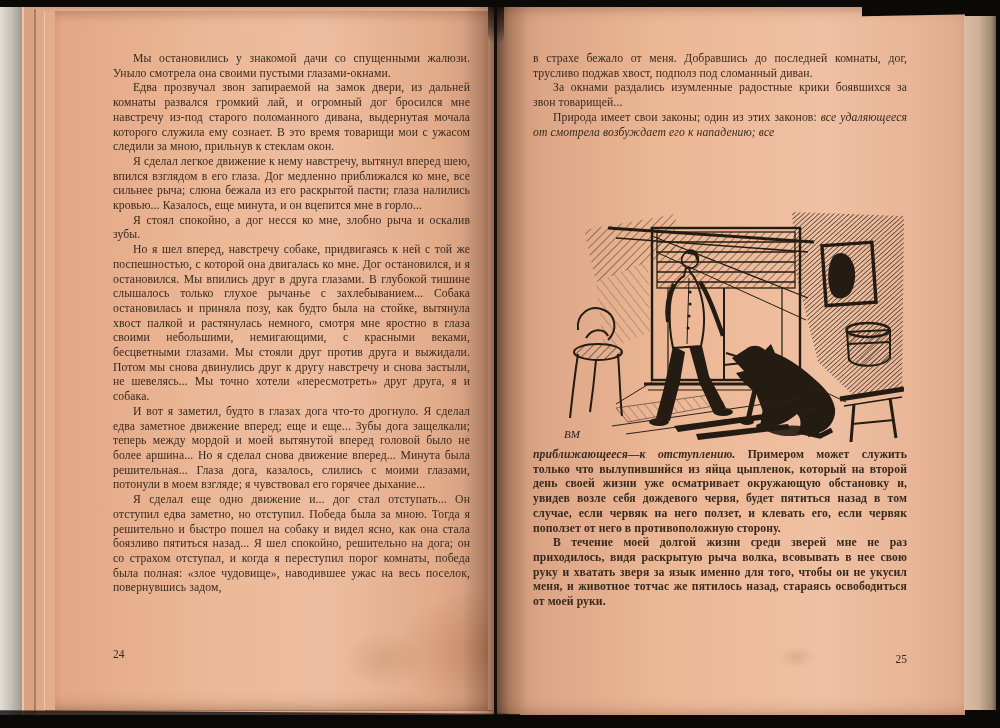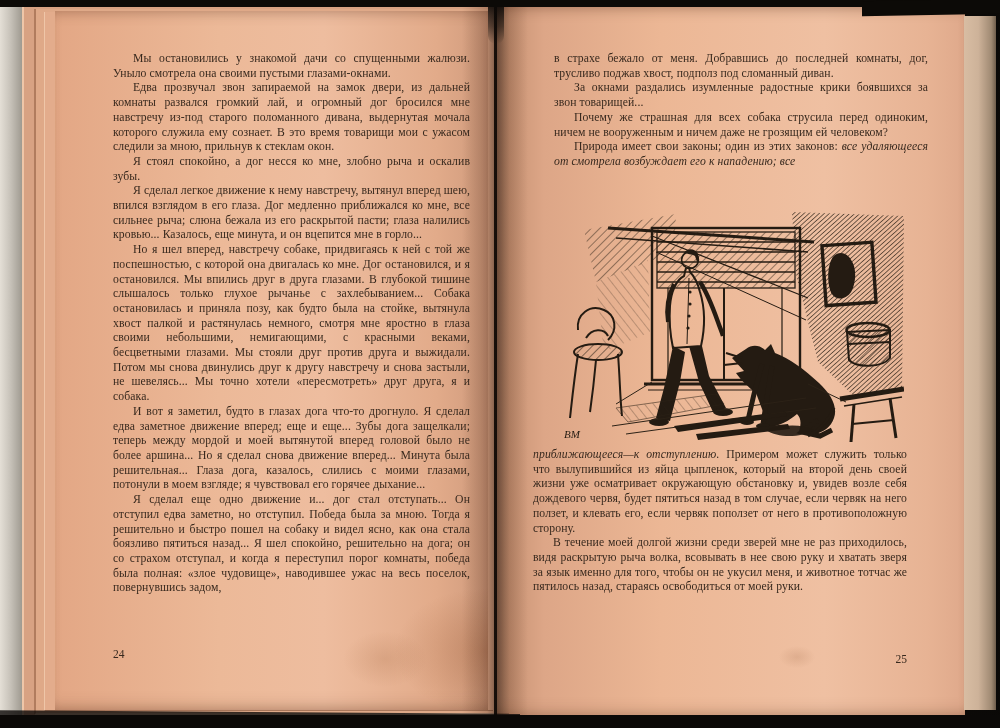--- a/index.html
+++ b/index.html
@@ -41,22 +41,22 @@
   .top-strip{position:absolute;left:0;top:0;width:1000px;height:7px;background:#0c0a07;}
   .top-strip-right{position:absolute;left:862px;top:0;width:138px;height:15px;background:#0c0a07;transform:skewY(-1deg);}
   .bottom-strip{position:absolute;left:0;bottom:0;width:1000px;height:13px;background:#0b0907;}
   .bottom-strip2{position:absolute;left:0;bottom:10px;width:520px;height:6px;background:rgba(11,9,7,.8);transform:skewY(.4deg);}
   
   .page-text{position:absolute;color:#38291e;font-size:11.7px;line-height:14.7px;text-align:justify;letter-spacing:.1px;}
   .page-text p{margin:0;text-indent:20px;}
   .page-text p.noindent{text-indent:0;}
   .page-text .it{font-style:italic;}
   .text-left{left:113px;top:52px;width:357px;}
-  .text-right-top{left:554px;top:52px;width:374px;}
-  .text-right-bottom{left:533px;top:448px;width:374px;}
+  .text-right-top{left:533px;top:52px;width:374px;}
+  .text-right-bottom{left:533px;top:448px;width:374px;font-weight:bold;}
   .pagenum{position:absolute;color:#38291e;font-size:11.5px;}
   .pagenum-left{left:113px;top:648px;}
   .pagenum-right{left:533px;top:653px;width:374px;text-align:right;}
   
   .illustration{position:absolute;left:556px;top:212px;width:348px;height:232px;}
 </style>
 </head>
 <body>
 
 <div class="photo">
@@ -68,30 +68,29 @@
 
   <div class="left-page"></div>
   <div class="right-page"></div>
   <div class="fore-edge"></div>
   <div class="gutter-shadow"></div>
   <div class="gutter-notch"></div>
 
   <div class="page-text text-left" id="left-text">
       <p><span>Мы остановились у знакомой дачи со спущенными жалюзи. Уныло смотрела она своими пустыми глазами-окнами.</span></p>
       <p><span>Едва прозвучал звон запираемой на замок двери, из дальней комнаты развался громкий лай, и огромный дог бросился мне навстречу из-под старого поломанного дивана, выдернутая мочала которого служила ему сознает. В это время товарищи мои с ужасом следили за мною, прильнув к стеклам окон.</span></p>
+      <p><span>Я сделал легкое движение к нему навстречу, вытянул вперед шею, впился взглядом в его глаза. Дог медленно приближался ко мне, все сильнее рыча; слюна бежала из его раскрытой пасти; глаза налились кровью... Казалось, еще минута, и он вцепится мне в горло...</span></p>
       <p><span>Я стоял спокойно, а дог несся ко мне, злобно рыча и оскалив зубы.</span></p>
-      <p><span>Я сделал легкое движение к нему навстречу, вытянул вперед шею, впился взглядом в его глаза. Дог медленно приближался ко мне, все сильнее рыча; слюна бежала из его раскрытой пасти; глаза налились кровью... Казалось, еще минута, и он вцепится мне в горло...</span></p>
       <p><span>Но я шел вперед, навстречу собаке, придвигаясь к ней с той же поспешностью, с которой она двигалась ко мне. Дог остановился, и я остановился. Мы впились друг в друга глазами. В глубокой тишине слышалось только глухое рычанье с захлебыванием... Собака остановилась и приняла позу, как будто была на стойке, вытянула хвост палкой и растянулась немного, смотря мне яростно в глаза своими небольшими, немигающими, с красными веками, бесцветными глазами. Мы стояли друг против друга и выжидали. Потом мы снова двинулись друг к другу навстречу и снова застыли, не шевелясь... Мы точно хотели «пересмотреть» друг друга, я и собака.</span></p>
       <p><span>И вот я заметил, будто в глазах дога что-то дрогнуло. Я сделал едва заметное движение вперед; еще и еще... Зубы дога защелкали; теперь между мордой и моей вытянутой вперед головой было не более аршина... Но я сделал снова движение вперед... Минута была решительная... Глаза дога, казалось, слились с моими глазами, потонули в моем взгляде; я чувствовал его горячее дыхание...</span></p>
       <p><span>Я сделал еще одно движение и... дог стал отступать... Он отступил едва заметно, но отступил. Победа была за мною. Тогда я решительно и быстро пошел на собаку и видел ясно, как она стала боязливо пятиться назад... Я шел спокойно, решительно на дога; он со страхом отступал, и когда я переступил порог комнаты, победа была полная: «злое чудовище», наводившее ужас на весь поселок, повернувшись задом,</span></p>
     </div>
   <div class="page-text text-right-top" id="right-text-top">
       <p class="noindent"><span>в страхе бежало от меня. Добравшись до последней комнаты, дог, трусливо поджав хвост, подполз под сломанный диван.</span></p>
       <p><span>За окнами раздались изумленные радостные крики боявшихся за звон товарищей...</span></p>
-      <p><span>Почему же страшная для всех собака струсила перед одиноким, ничем не вооруженным и ничем даже не грозящим ей человеком?</span></p>
       <p><span>Природа имеет свои законы; один из этих законов: </span><span class="it">все удаляющееся от смотрела возбуждает его к нападению; все</span></p>
     </div>
   <div class="page-text text-right-bottom" id="right-text-bottom">
       <p class="noindent"><span class="it">приближающееся—к отступлению.</span><span> Примером может служить только что вылупившийся из яйца цыпленок, который на второй день своей жизни уже осматривает окружающую обстановку и, увидев возле себя дождевого червя, будет пятиться назад в том случае, если червяк на него ползет, и клевать его, если червяк поползет от него в противоположную сторону.</span></p>
       <p><span>В течение моей долгой жизни среди зверей мне не раз приходилось, видя раскрытую рыча волка, всовывать в нее свою руку и хватать зверя за язык именно для того, чтобы он не укусил меня, и животное тотчас же пятилось назад, стараясь освободиться от моей руки.</span></p>
     </div>
 
   <div class="pagenum pagenum-left">24</div>
   <div class="pagenum pagenum-right">25</div>
 

